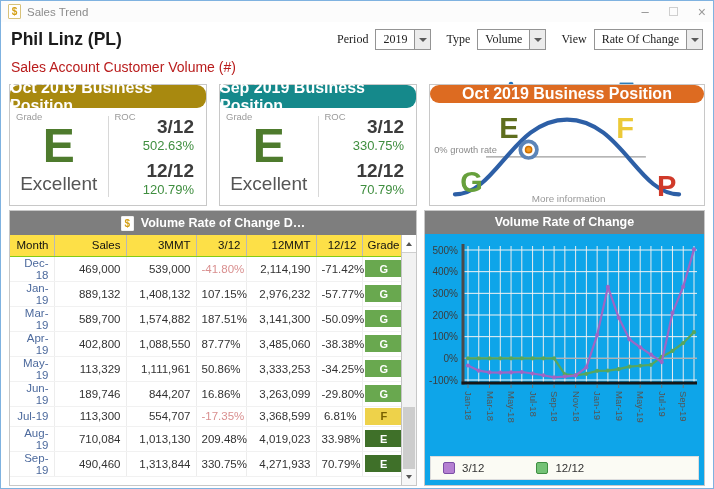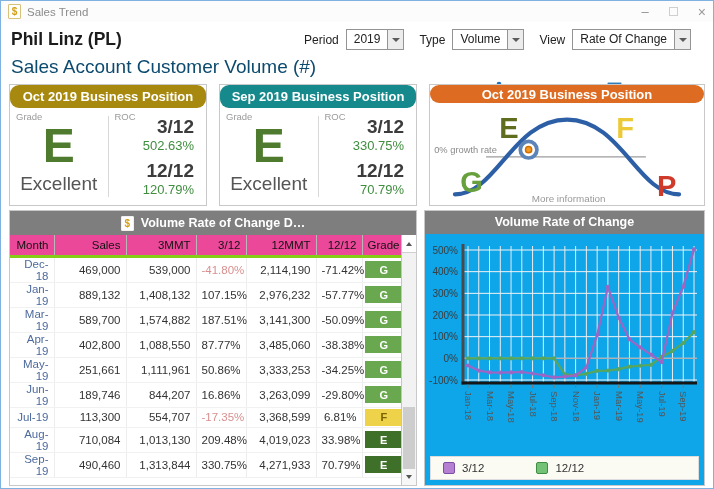--- a/index.html
+++ b/index.html
@@ -14,61 +14,61 @@
   .wc-min { font-size:13px; line-height:10px; }
   .wc-max { width:9px; height:9px; border:1px solid #cfcfcf; display:inline-block; }
   .wc-close { font-size:14px; color:#9a9a9a; }
 
   .doc-icon { width:13px; height:15px; background:#fff; border:1px solid #d8c27a; border-radius:1px;
               display:inline-flex; align-items:center; justify-content:center;
               font-size:10px; font-weight:bold; color:#d4a017; flex:0 0 auto; }
   .on-gray { border-color:#f0f0f0; }
 
   
-  .header { padding:3px 22px 0 10px; }
+  .header { padding:3px 10px 0 10px; }
   .h-row { display:flex; justify-content:space-between; align-items:center; }
   .h-row1 { height:29px; }
   .h-row2 { height:25px; }
   .user-name { font-size:17.5px; font-weight:bold; color:#1c1c1c; }
-  .subtitle { font-size:19px; color:#0c4a6e; }
-  .controls { display:flex; align-items:center; gap:7px; font-size:12px; color:#222; }
+  .subtitle { font-size:14px; color:#b91c1c; }
+  .controls { display:flex; align-items:center; gap:7px; font-size:12px; color:#222;font-family:Liberation Serif, serif; }
   .ctl-label { margin-left:8px; }
   .dd { display:inline-flex; align-items:stretch; border:1px solid #949494; height:21px; background:#fff; }
   .dd-val { padding:2px 7px 0 7px; font-size:12px; }
   .dd-btn { width:16px; border-left:1px solid #949494; background:#ececec; display:flex; align-items:center; justify-content:center; }
   .tri-down { width:0; height:0; border-left:4px solid transparent; border-right:4px solid transparent; border-top:4px solid #5a5a5a; }
   .actions { display:flex; align-items:center; gap:22px; font-size:12px; color:#333; }
   .action { display:flex; align-items:center; gap:5px; cursor:default;margin-top:45px; }
   .caret { width:0; height:0; border-left:3.5px solid transparent; border-right:3.5px solid transparent; border-top:4px solid #444; margin-left:2px; }
 
   
   .panels { display:flex; justify-content:space-between; padding:5px 8px 4px 8px; height:131px; }
   .panel { border:1px solid #c8c8c8; background:#fff; display:flex; flex-direction:column; height:122px; }
   .panel-a, .panel-b { width:198px; }
   .panel-c { width:276px; }
-  .p-head { height:23px; color:#fff; font-size:13px; font-weight:600; display:flex; align-items:center; justify-content:center;border-radius:9px; }
+  .p-head { height:23px; color:#fff; font-size:16px; font-weight:600; display:flex; align-items:center; justify-content:center;border-radius:9px; }
   .p-body { flex:1; position:relative; display:flex; }
   .half { flex:1; position:relative; display:flex; flex-direction:column; align-items:center; justify-content:center; }
   .v-div { width:1px; background:#d8d8d8; margin:8px 0; }
   .tiny-label { position:absolute; top:3px; left:6px; font-size:9.5px; color:#9a9a9a; }
   .big-grade { font-size:48px; font-weight:bold; color:#4e7b2d; line-height:1; margin-top:4px; }
   .grade-word { font-size:19px; color:#555; margin-top:3px;text-align:right; }
   .roc-stack { width:100%; display:flex; flex-direction:column; align-items:flex-end; justify-content:center; padding-right:12px; }
   .roc-name { font-size:19px; font-weight:bold; color:#3c3c3c; line-height:1.15; }
   .roc-val { font-size:13px; color:#3f8e3f; margin-bottom:7px; }
 
   
   .bottom { display:flex; gap:7px; padding:0 8px; height:276px; }
   .gray-head { height:24px; background:#7e7e7e; color:#fff; font-size:12.5px; font-weight:600;
                display:flex; align-items:center; justify-content:center; gap:7px; }
   .table-panel { width:410px; border:1px solid #c8c8c8; display:flex; flex-direction:column; background:#fff; }
   .tp-body { flex:1; position:relative; font-size:11.5px; overflow:hidden; }
   table.roc { border-collapse:collapse; table-layout:fixed; width:395px; }
   .roc th { height:21px; font-weight:normal; text-align:right; padding:0 5px; font-size:11.5px; color:#111;
-            border-right:1px solid #b8b8b8; border-bottom:3px solid #84cc16; background:#ec4899; }
+            border-right:1px solid #b8b8b8; border-bottom:1px solid #84cc16; background:#fde047; }
   .roc th.center { text-align:center; }
   .roc td { height:19px; text-align:right; padding:0 5px; color:#333; border-right:1px solid #ededed; border-bottom:1px solid #f1f1f1; background:#fff; }
   .roc td.c-month { color:#4d6a9d; }
   .roc td.neg { color:#d98f8f; }
   .roc td.c-grade { padding:1px 2px; border-right:none; }
   .grade-chip { height:17px; display:flex; align-items:center; justify-content:center; font-weight:bold; font-size:11px; }
   .scrollbar { position:absolute; top:0; right:0; bottom:0; width:15px; background:#f2f2f2; border-left:1px solid #c4c4c4; }
   .sb-up { height:18px; background:#fff; border-bottom:1px solid #cfcfcf; display:flex; align-items:center; justify-content:center; }
   .sb-down { position:absolute; bottom:0; left:0; right:0; height:16px; background:#f7f7f7; display:flex; align-items:center; justify-content:center; }
   .tri-up-sm { width:0; height:0; border-left:3.5px solid transparent; border-right:3.5px solid transparent; border-bottom:4.5px solid #555; }
@@ -276,21 +276,21 @@
                 <td>1,088,550</td>
                 <td>87.77%</td>
                 <td>3,485,060</td>
                 <td>-38.38%</td>
                 <td class="c-grade">
                   <div class="grade-chip" style="background: rgb(105, 168, 79); color: rgb(255, 255, 255);">G</div>
                 </td>
               </tr>
               <tr>
                 <td class="c-month">May-19</td>
-                <td>251,661</td>
+                <td>113,329</td>
                 <td>1,111,961</td>
                 <td>50.86%</td>
                 <td>3,333,253</td>
                 <td>-34.25%</td>
                 <td class="c-grade">
                   <div class="grade-chip" style="background: rgb(105, 168, 79); color: rgb(255, 255, 255);">G</div>
                 </td>
               </tr>
               <tr>
                 <td class="c-month">Jun-19</td>

